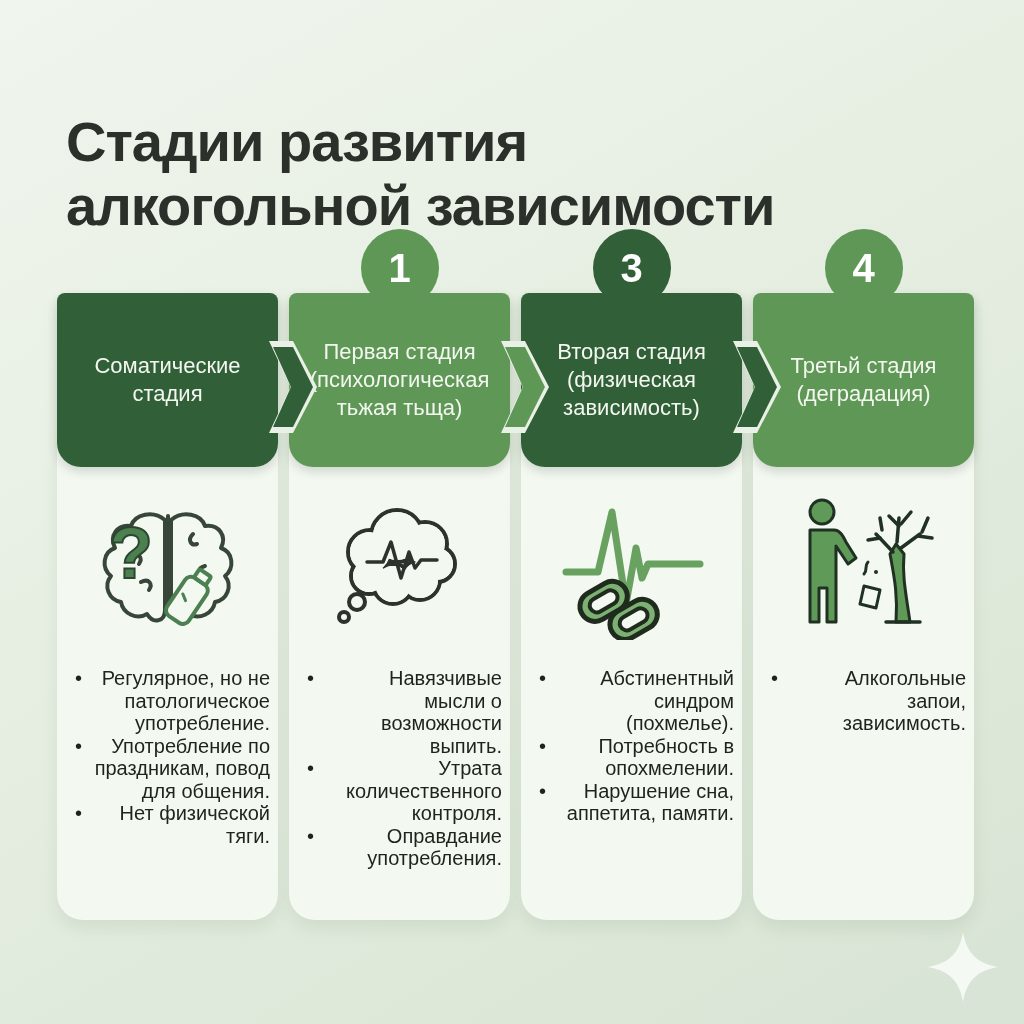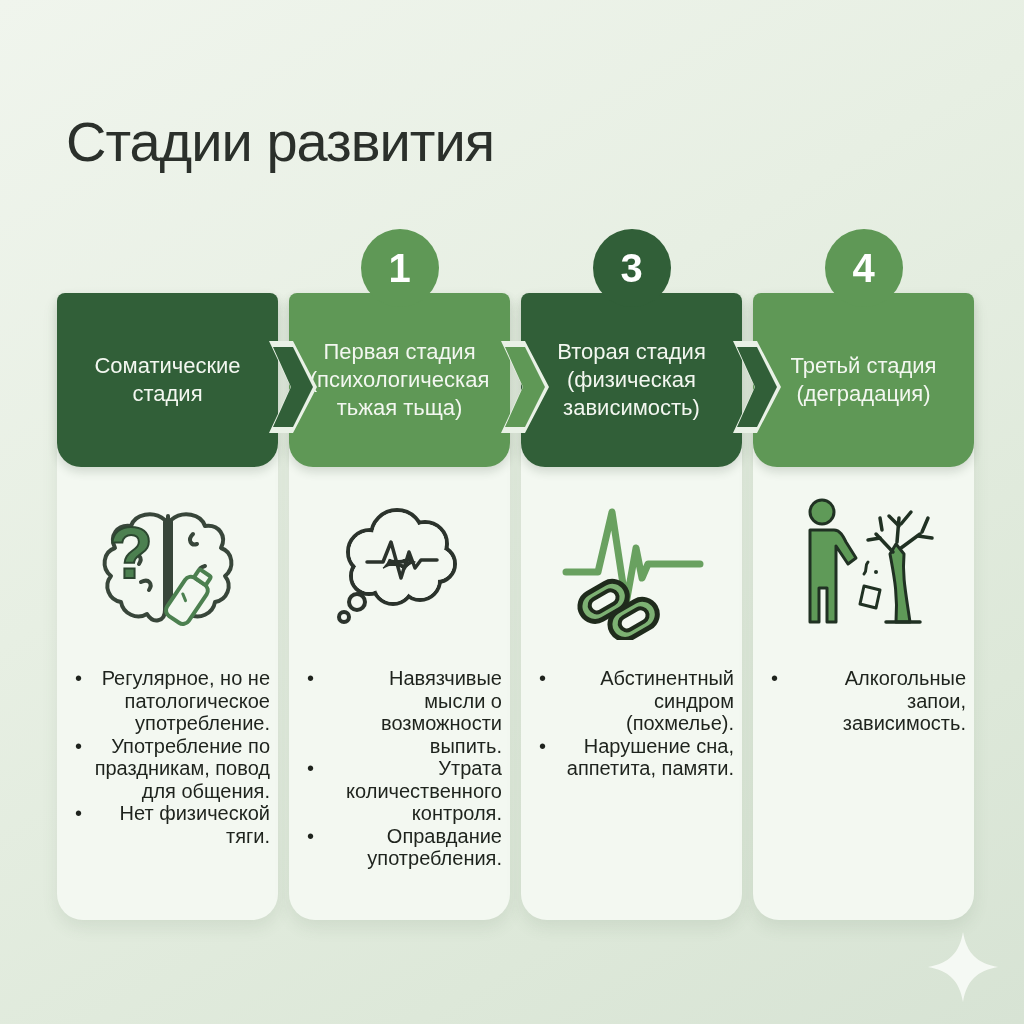--- a/index.html
+++ b/index.html
@@ -3,21 +3,21 @@
 <meta charset="utf-8">
 <style>
   html,body{margin:0;padding:0;}
   body{
     width:1024px;height:1024px;position:relative;overflow:hidden;
     font-family:"Liberation Sans", sans-serif;
     background:linear-gradient(150deg,#f0f5ed 0%, #e7efe3 40%, #dde8d9 78%, #d7e3d4 100%);
   }
   .title{
     position:absolute;left:66px;top:72px;width:880px;
-    font-size:56px;font-weight:normal;color:#2b302b;
+    font-size:56px;font-weight:bold;color:#2b302b;
     line-height:1.16;letter-spacing:-1px;
   }
   .stage-row{
     position:absolute;left:57px;top:293px;width:917px;
     display:flex;gap:11px;
   }
   .column{
     width:221px;position:relative;
     background:#f3f8f1;
     border-radius:10px 10px 26px 26px;
@@ -62,21 +62,21 @@
   }
   ul.bullets li::before{
     content:"\2022";position:absolute;left:2px;top:0;color:#1e231d;
   }
   .sparkle{position:absolute;left:928px;top:932px;width:70px;height:70px;opacity:0.85;}
 </style>
 </head>
 <body>
 
 <h1 class="title"><span>Стадии развития</span><br>
-</h1>
+<span>алкогольной зависимости</span></h1>
 
 <div class="stage-row">
 
   <section class="column">
     <header class="head tone-dark">
       <span>Соматические стадия</span>
     </header>
     <div class="icon-box">
       <svg width="150" height="150" viewBox="0 0 150 150">
         <g fill="none" stroke="#38463a" stroke-width="4" stroke-linecap="round" stroke-linejoin="round">
@@ -157,20 +157,21 @@
           <rect x="36" y="104" width="30" height="14" rx="7" fill="#f3f8f1" stroke="#1f2b1c" stroke-width="4"></rect>
         </g>
         <g transform="rotate(-30 82 128)">
           <rect x="56" y="114" width="50" height="30" rx="15" fill="#7db173" stroke="#1f2b1c" stroke-width="5"></rect>
           <rect x="66" y="122" width="30" height="14" rx="7" fill="#f3f8f1" stroke="#1f2b1c" stroke-width="4"></rect>
         </g>
       </svg>
     </div>
     <ul class="bullets">
       <li>Абстинентный синдром (похмелье).</li>
+      <li>Потребность в опохмелении.</li>
       <li>Нарушение сна, аппетита, памяти.</li>
     </ul>
   </section>
 
   <section class="column">
     <div class="num-circle tone-medium">
       <span>4</span>
     </div>
     <header class="head tone-medium">
       <span>Третьй стадия (деградация)</span>

